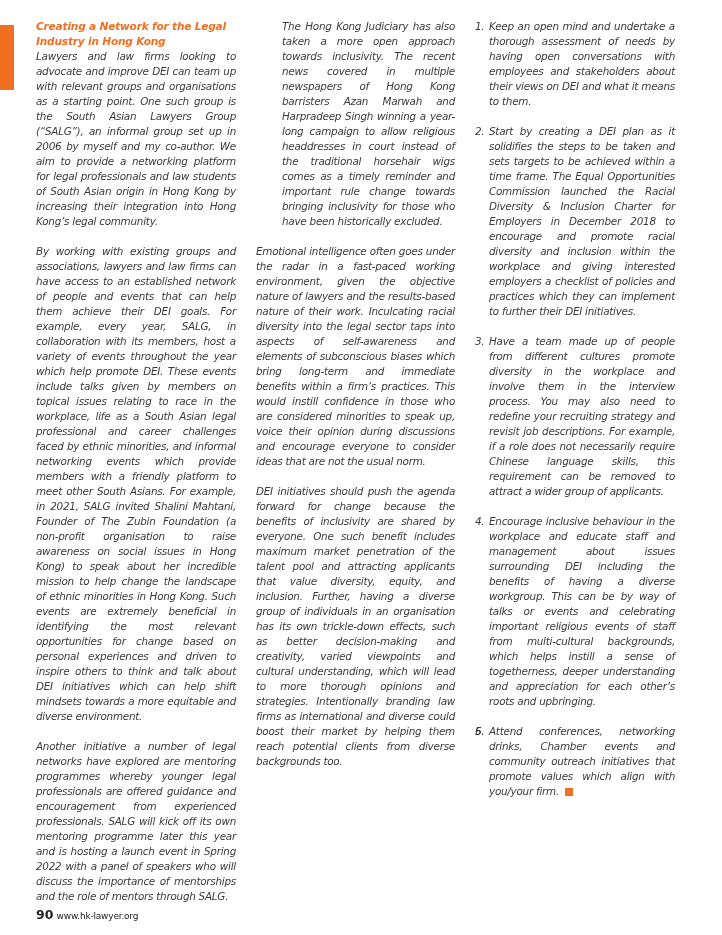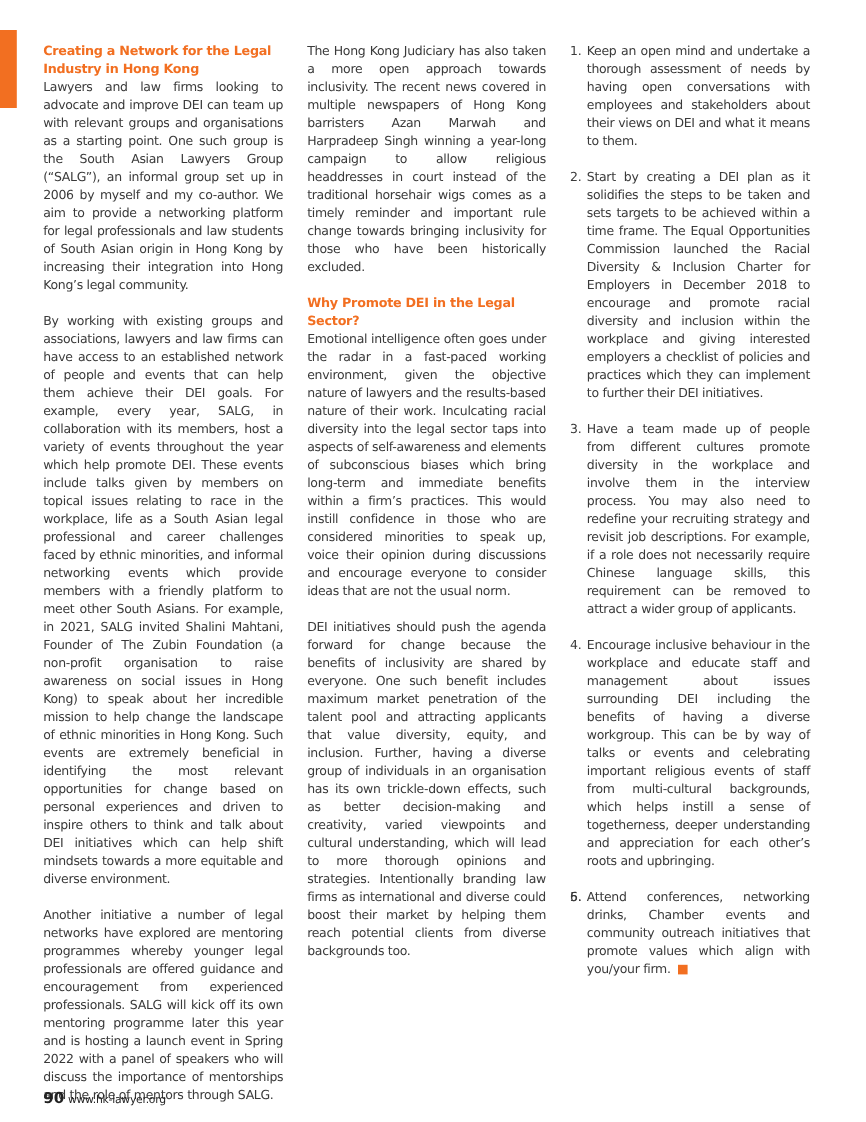--- a/index.html
+++ b/index.html
@@ -1,25 +1,25 @@
 <!DOCTYPE html>
 <html><head>
 <meta charset="utf-8">
 <style>
   html, body { margin: 0; padding: 0; background: #ffffff; }
   body { width: 722px; height: 935px; position: relative; overflow: hidden;
          font-family: "DejaVu Sans", sans-serif; color: #3a3a3a; }
   .accent-bar { position: absolute; left: 0; top: 25px; width: 14px; height: 65px; background: #f26f21; }
-  .col { position: absolute; top: 36px; font-size: 10.4px; line-height: 15px; text-align: justify; letter-spacing: -0.25px; }
+  .col { position: absolute; top: 19px; font-size: 10.4px; line-height: 15px; text-align: justify; letter-spacing: -0.25px; font-style: italic; }
   .col1 { left: 36px; width: 200px; }
   .col2 { left: 256px; width: 199px; }
   .col3 { left: 475px; width: 200px; }
   h2 { color: #f26f21; font-size: 10.6px; line-height: 15px; font-weight: bold; margin: 0; text-align: left; letter-spacing: -0.2px; }
   p { margin: 0 0 15px 0; }
-  .col2 p.first { margin-top: 0; }
+  .col2 p.first { margin-top: 0; margin-left: 26px; }
   ol { list-style: none; padding: 0; margin: 0; }
   ol li { position: relative; padding-left: 14px; margin-bottom: 15px; }
   ol li .num { position: absolute; left: 0; top: 0; }
   .end-mark { display: inline-block; width: 8px; height: 8px; background: #f26f21; margin-left: 6px; vertical-align: -1px; }
   .footer { position: absolute; left: 36px; top: 907px; font-size: 10px; color: #222; }
   .page-num { font-weight: bold; font-size: 12.5px; }
   .site { font-size: 9px; letter-spacing: -0.2px; text-align: center; }
 </style>
 </head>
 <body>
@@ -28,21 +28,20 @@
 
 <div class="col col1">
   <h2>Creating a Network for the Legal Industry in Hong Kong</h2>
   <p>Lawyers and law firms looking to advocate and improve DEI can team up with relevant groups and organisations as a starting point. One such group is the South Asian Lawyers Group (“SALG”), an informal group set up in 2006 by myself and my co-author. We aim to provide a networking platform for legal professionals and law students of South Asian origin in Hong Kong by increasing their integration into Hong Kong’s legal community.</p>
   <p>By working with existing groups and associations, lawyers and law firms can have access to an established network of people and events that can help them achieve their DEI goals. For example, every year, SALG, in collaboration with its members, host a variety of events throughout the year which help promote DEI. These events include talks given by members on topical issues relating to race in the workplace, life as a South Asian legal professional and career challenges faced by ethnic minorities, and informal networking events which provide members with a friendly platform to meet other South Asians. For example, in 2021, SALG invited Shalini Mahtani, Founder of The Zubin Foundation (a non-profit organisation to raise awareness on social issues in Hong Kong) to speak about her incredible mission to help change the landscape of ethnic minorities in Hong Kong.  Such events are extremely beneficial in identifying the most relevant opportunities for change based on personal experiences and driven to inspire others to think and talk about DEI initiatives which can help shift mindsets towards a more equitable and diverse environment.</p>
   <p>Another initiative a number of legal networks have explored are mentoring programmes whereby younger legal professionals are offered guidance and encouragement from experienced professionals. SALG will kick off its own mentoring programme later this year and is hosting a launch event in Spring 2022 with a panel of speakers who will discuss the importance of mentorships and the role of mentors through SALG.</p>
 </div>
 
 <div class="col col2">
   <p class="first">The Hong Kong Judiciary has also taken a more open approach towards inclusivity. The recent news covered in multiple newspapers of Hong Kong barristers Azan Marwah and Harpradeep Singh winning a year-long campaign to allow religious headdresses in court instead of the traditional horsehair wigs comes as a timely reminder and important rule change towards bringing inclusivity for those who have been historically excluded.</p>
-  <h2>Why Promote DEI in the Legal Sector?</h2>
   <p>Emotional intelligence often goes under the radar in a fast-paced working environment, given the objective nature of lawyers and the results-based nature of their work. Inculcating racial diversity into the legal sector taps into aspects of self-awareness and elements of subconscious biases which bring long-term and immediate benefits within a firm’s practices. This would instill confidence in those who are considered minorities to speak up, voice their opinion during discussions and encourage everyone to consider ideas that are not the usual norm.</p>
   <p>DEI initiatives should push the agenda forward for change because the benefits of inclusivity are shared by everyone. One such benefit includes maximum market penetration of the talent pool and attracting applicants that value diversity, equity, and inclusion. Further, having a diverse group of individuals in an organisation has its own trickle-down effects, such as better decision-making and creativity, varied viewpoints and cultural understanding, which will lead to more thorough opinions and strategies. Intentionally branding law firms as international and diverse could boost their market by helping them reach potential clients from diverse backgrounds too.</p>
 </div>
 
 <div class="col col3">
   <ol>
     <li>
       <span class="num">1.</span>
       <span>Keep an open mind and undertake a thorough assessment of needs by having open conversations with employees and stakeholders about their views on DEI and what it means to them.</span>
     </li>

